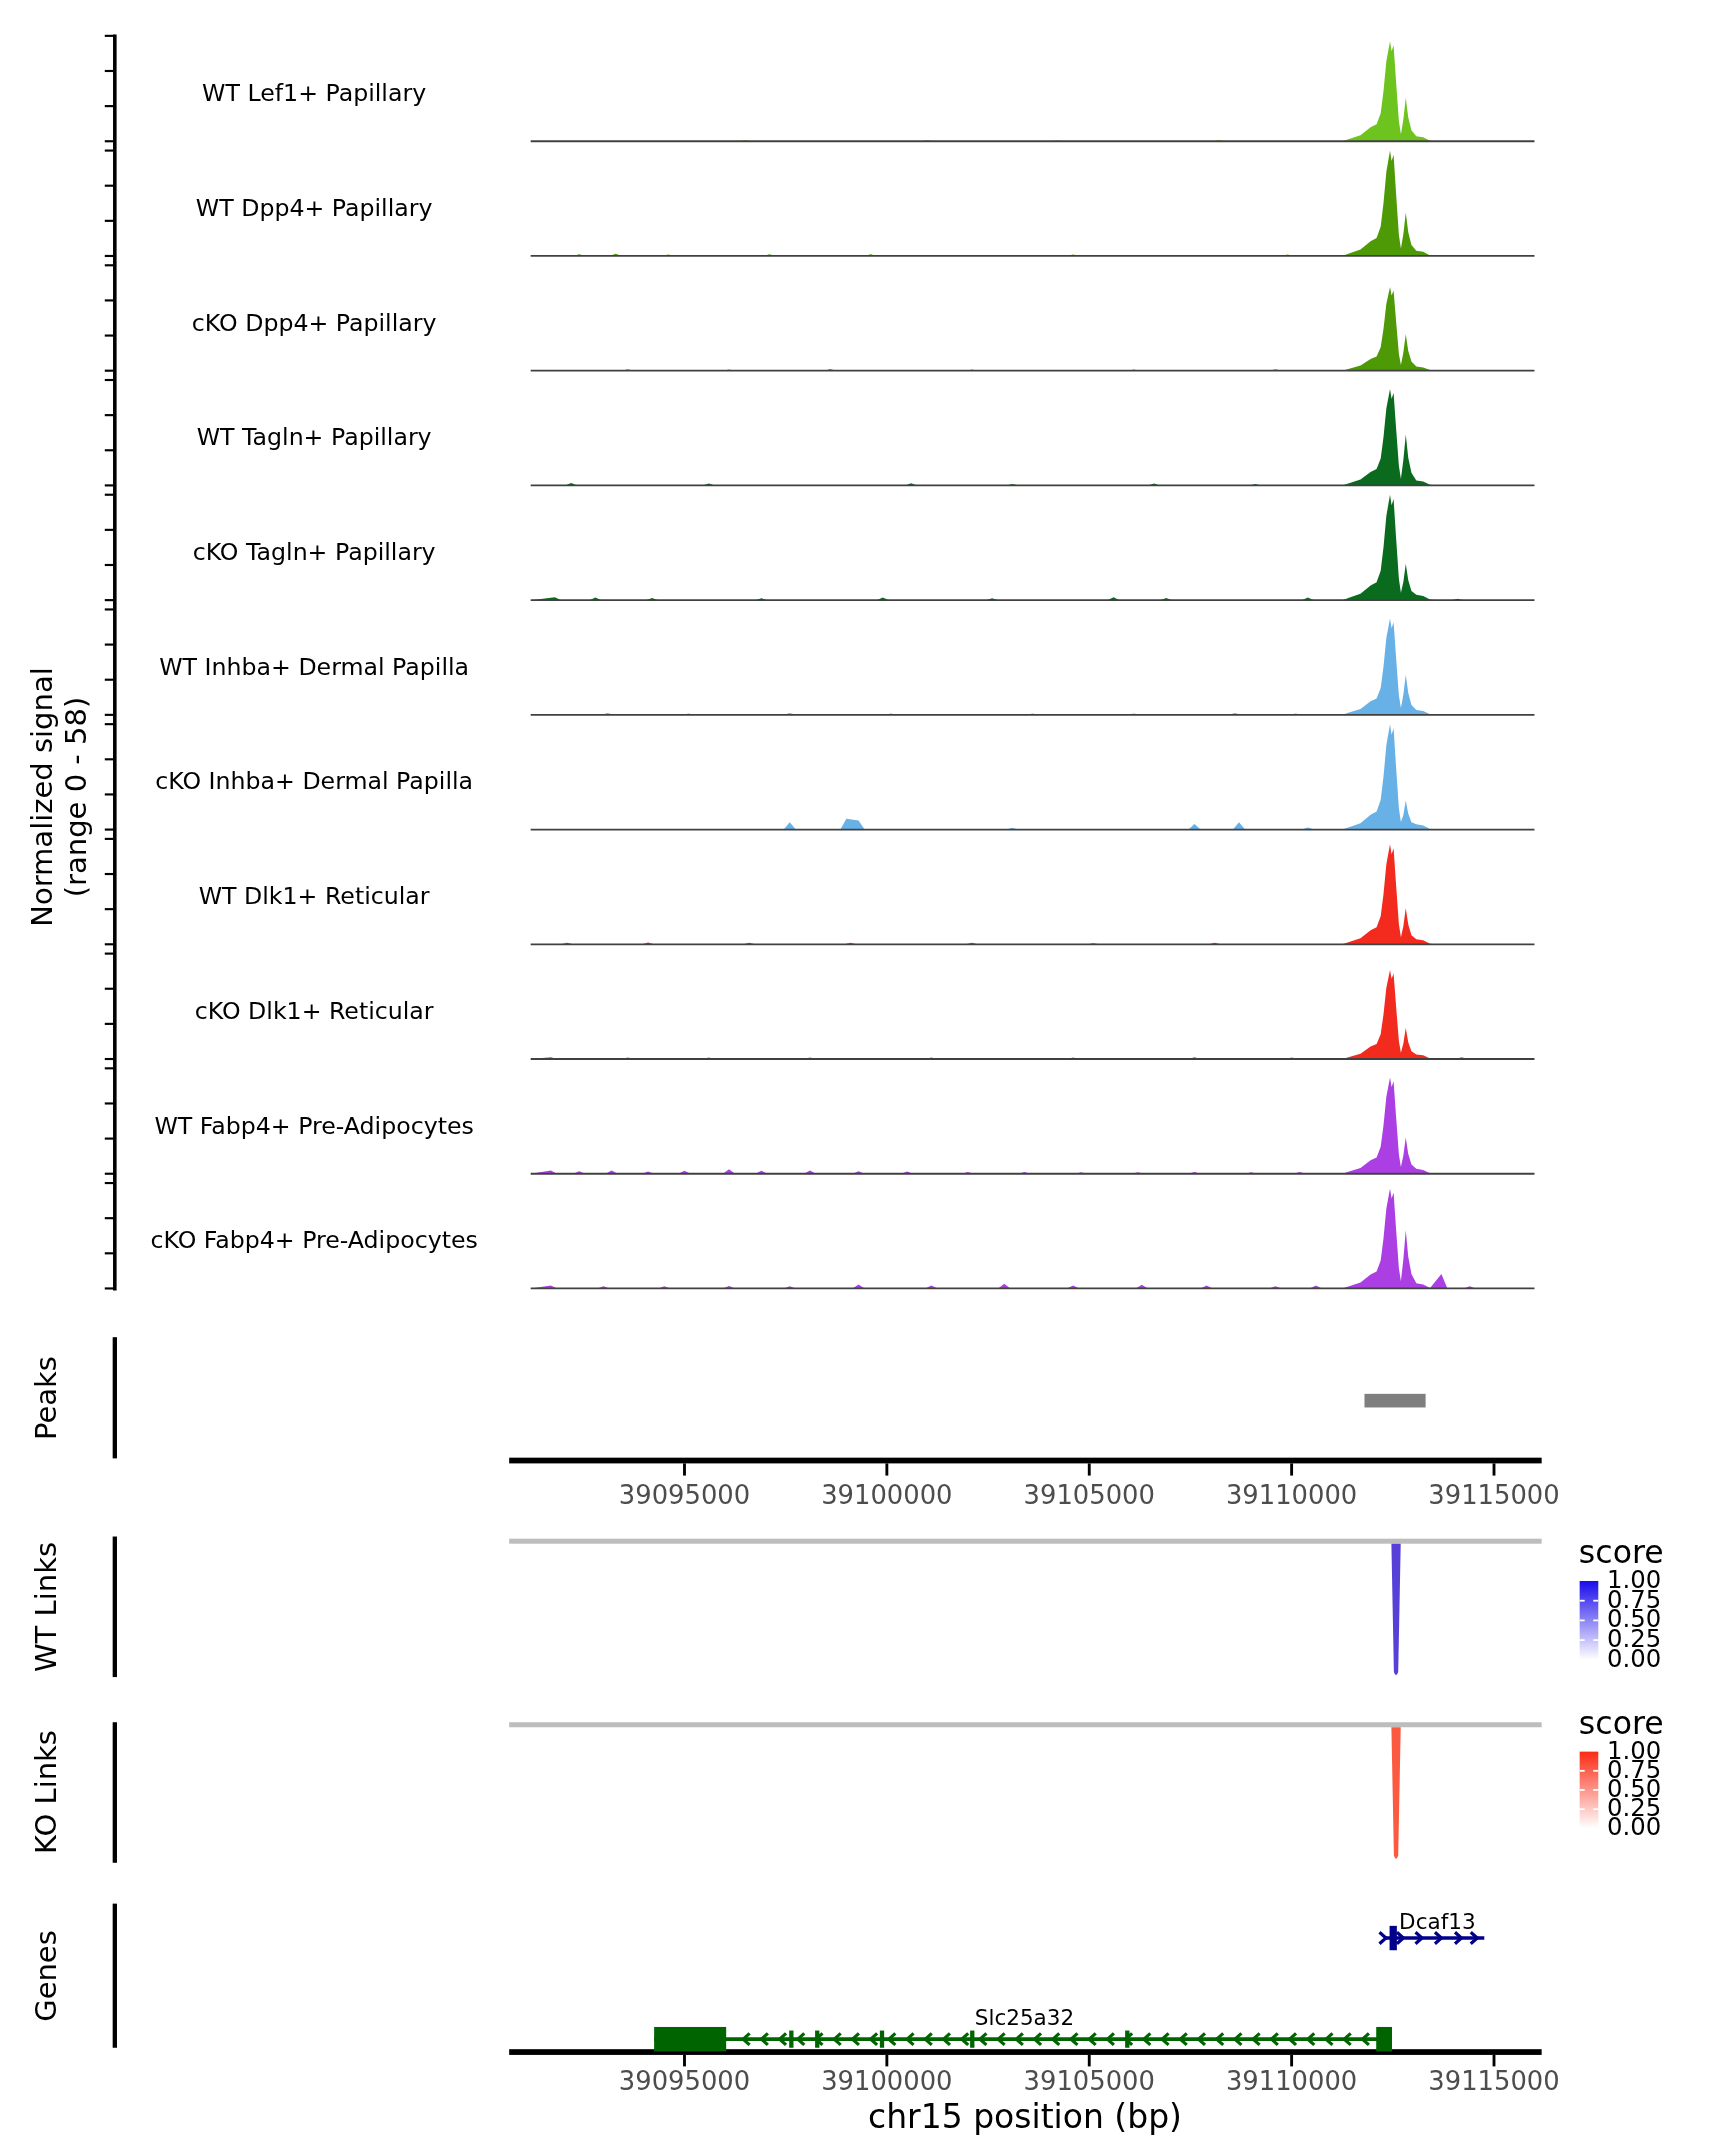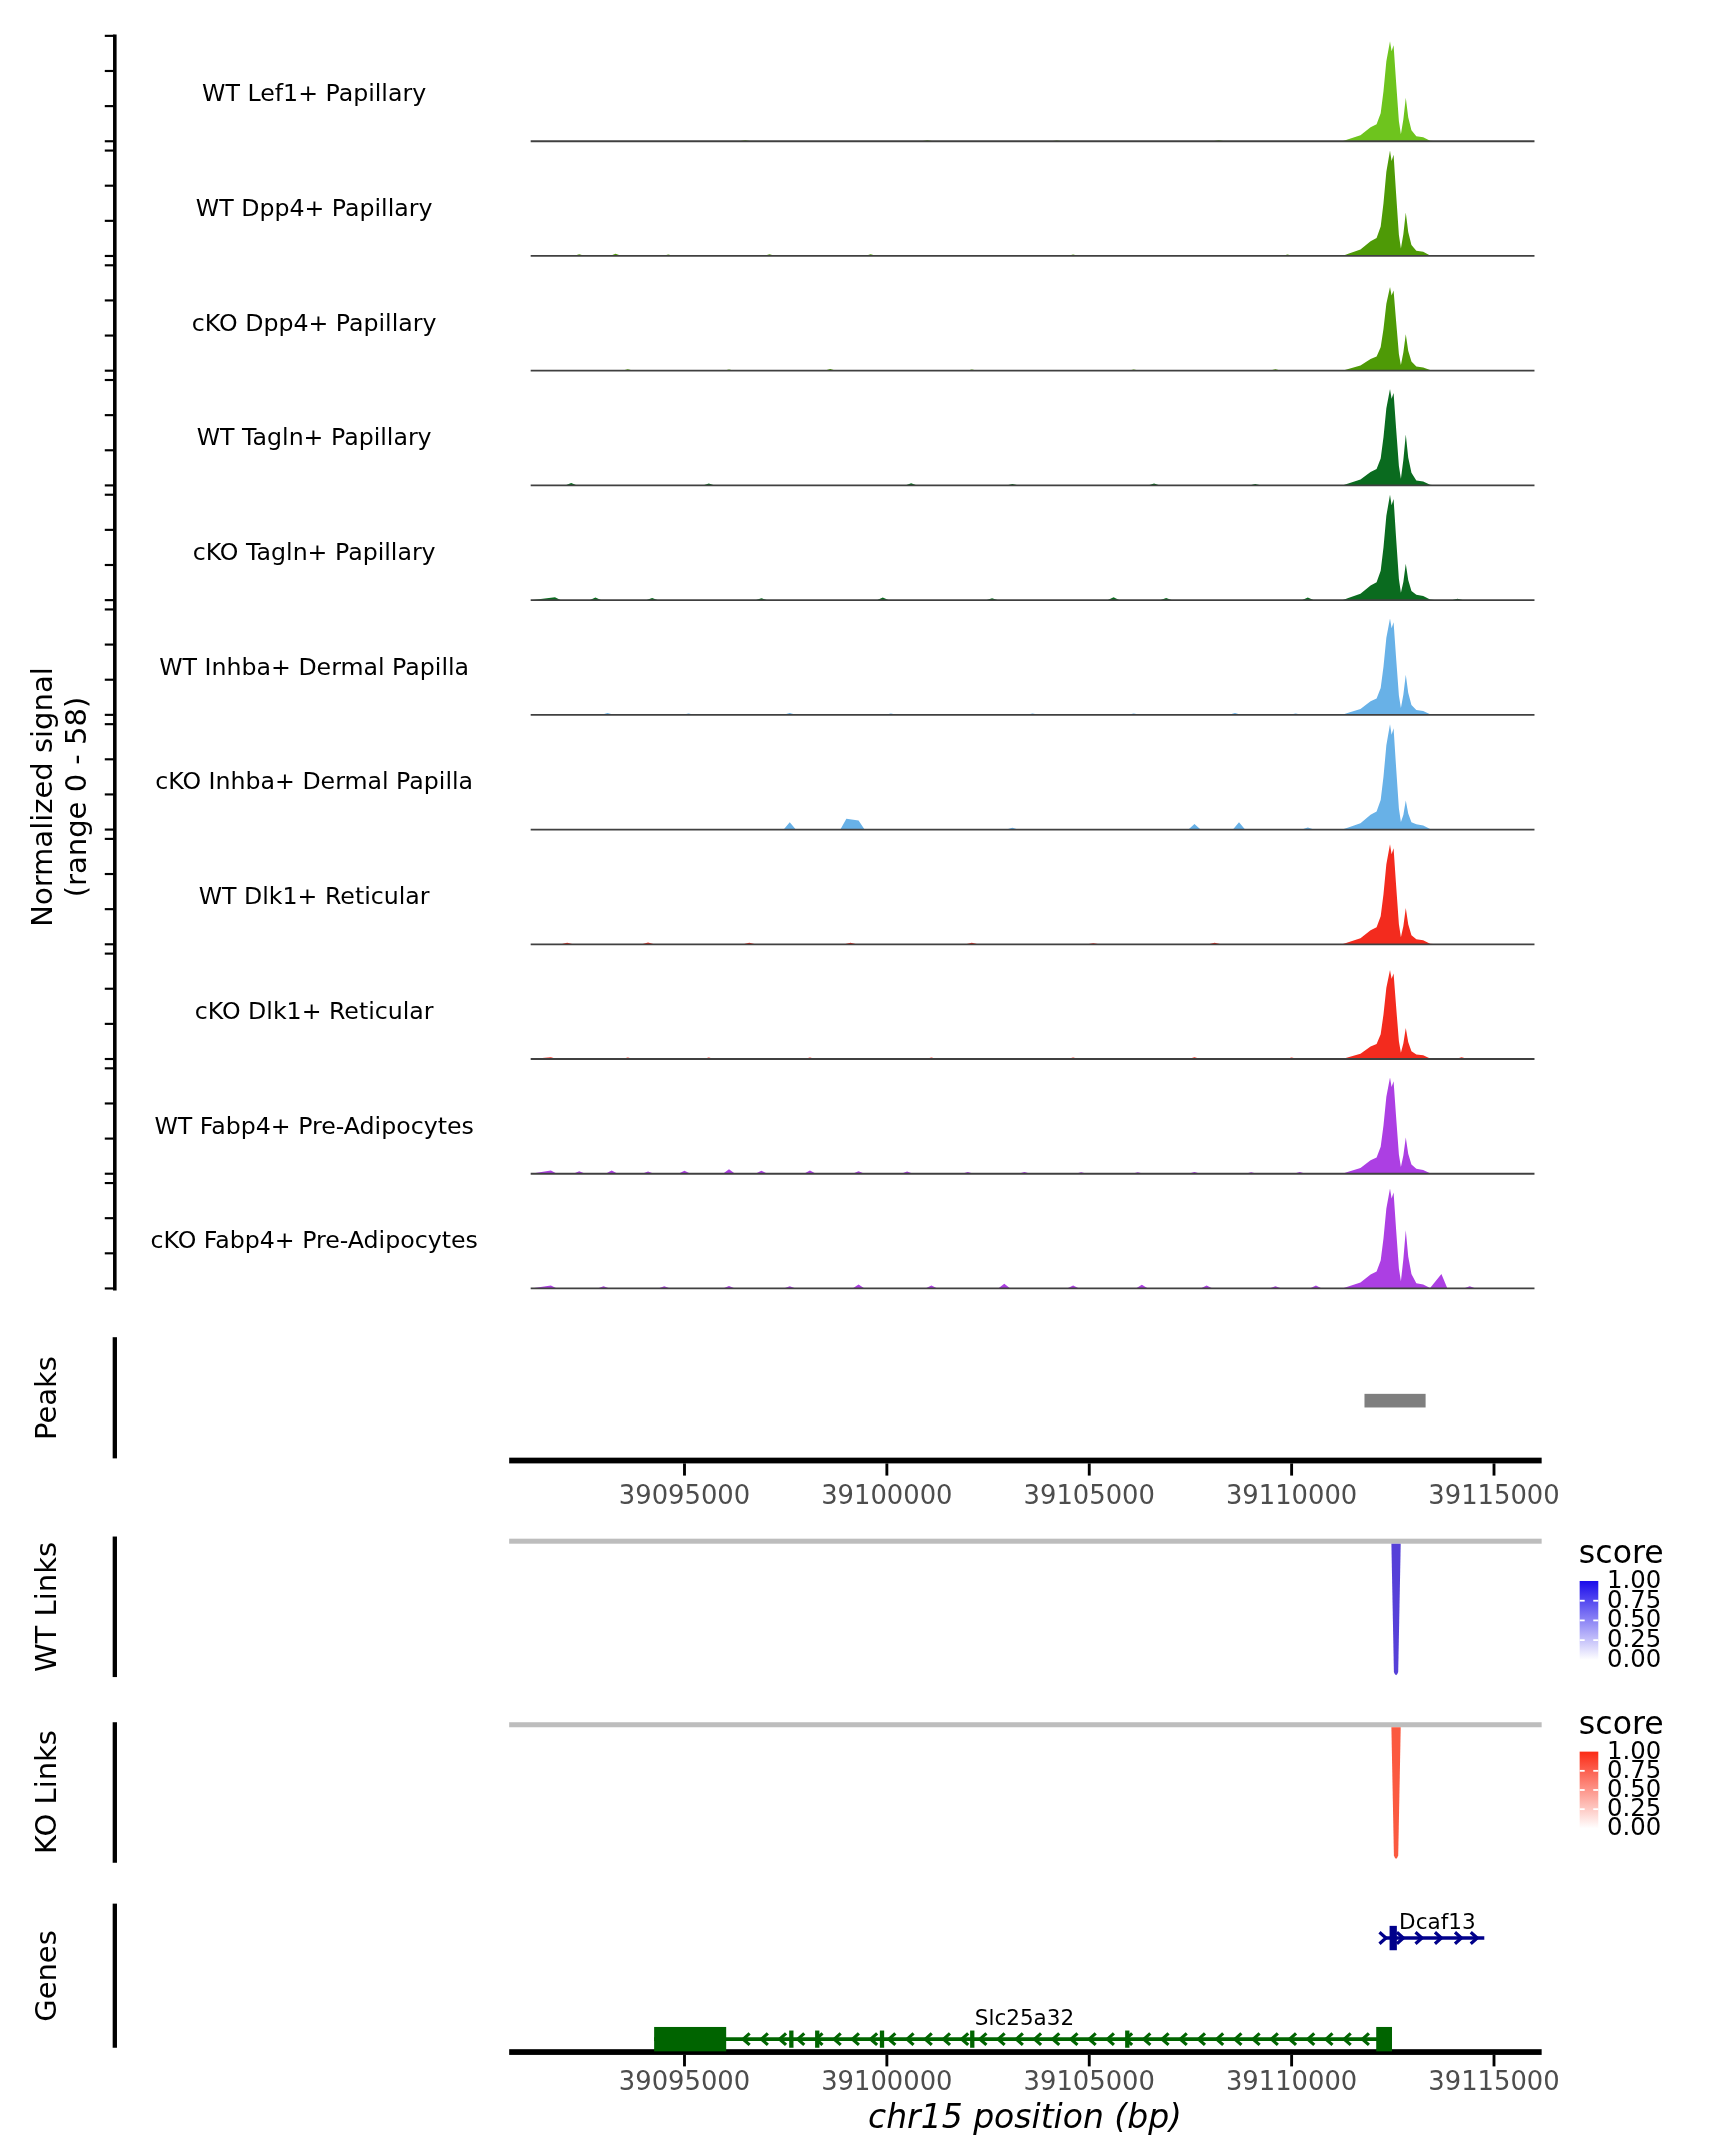--- a/index.html
+++ b/index.html
@@ -266,15 +266,15 @@
   </div>
 
   <div class="vlabel section-label" style="left:46px;top:1398px;">Peaks</div>
 
   <div class="vlabel section-label" style="left:46px;top:1607px;">WT Links</div>
 
   <div class="vlabel section-label" style="left:46px;top:1792px;">KO Links</div>
 
   <div class="vlabel section-label" style="left:46px;top:1976px;">Genes</div>
 
-  <div class="xlabel" style="left:1025px;top:2116px;font-style:italic;">chr15 position (bp)</div>
+  <div class="xlabel" style="left:1025px;top:2116px;">chr15 position (bp)</div>
 </div>
 
 
 </body></html>

